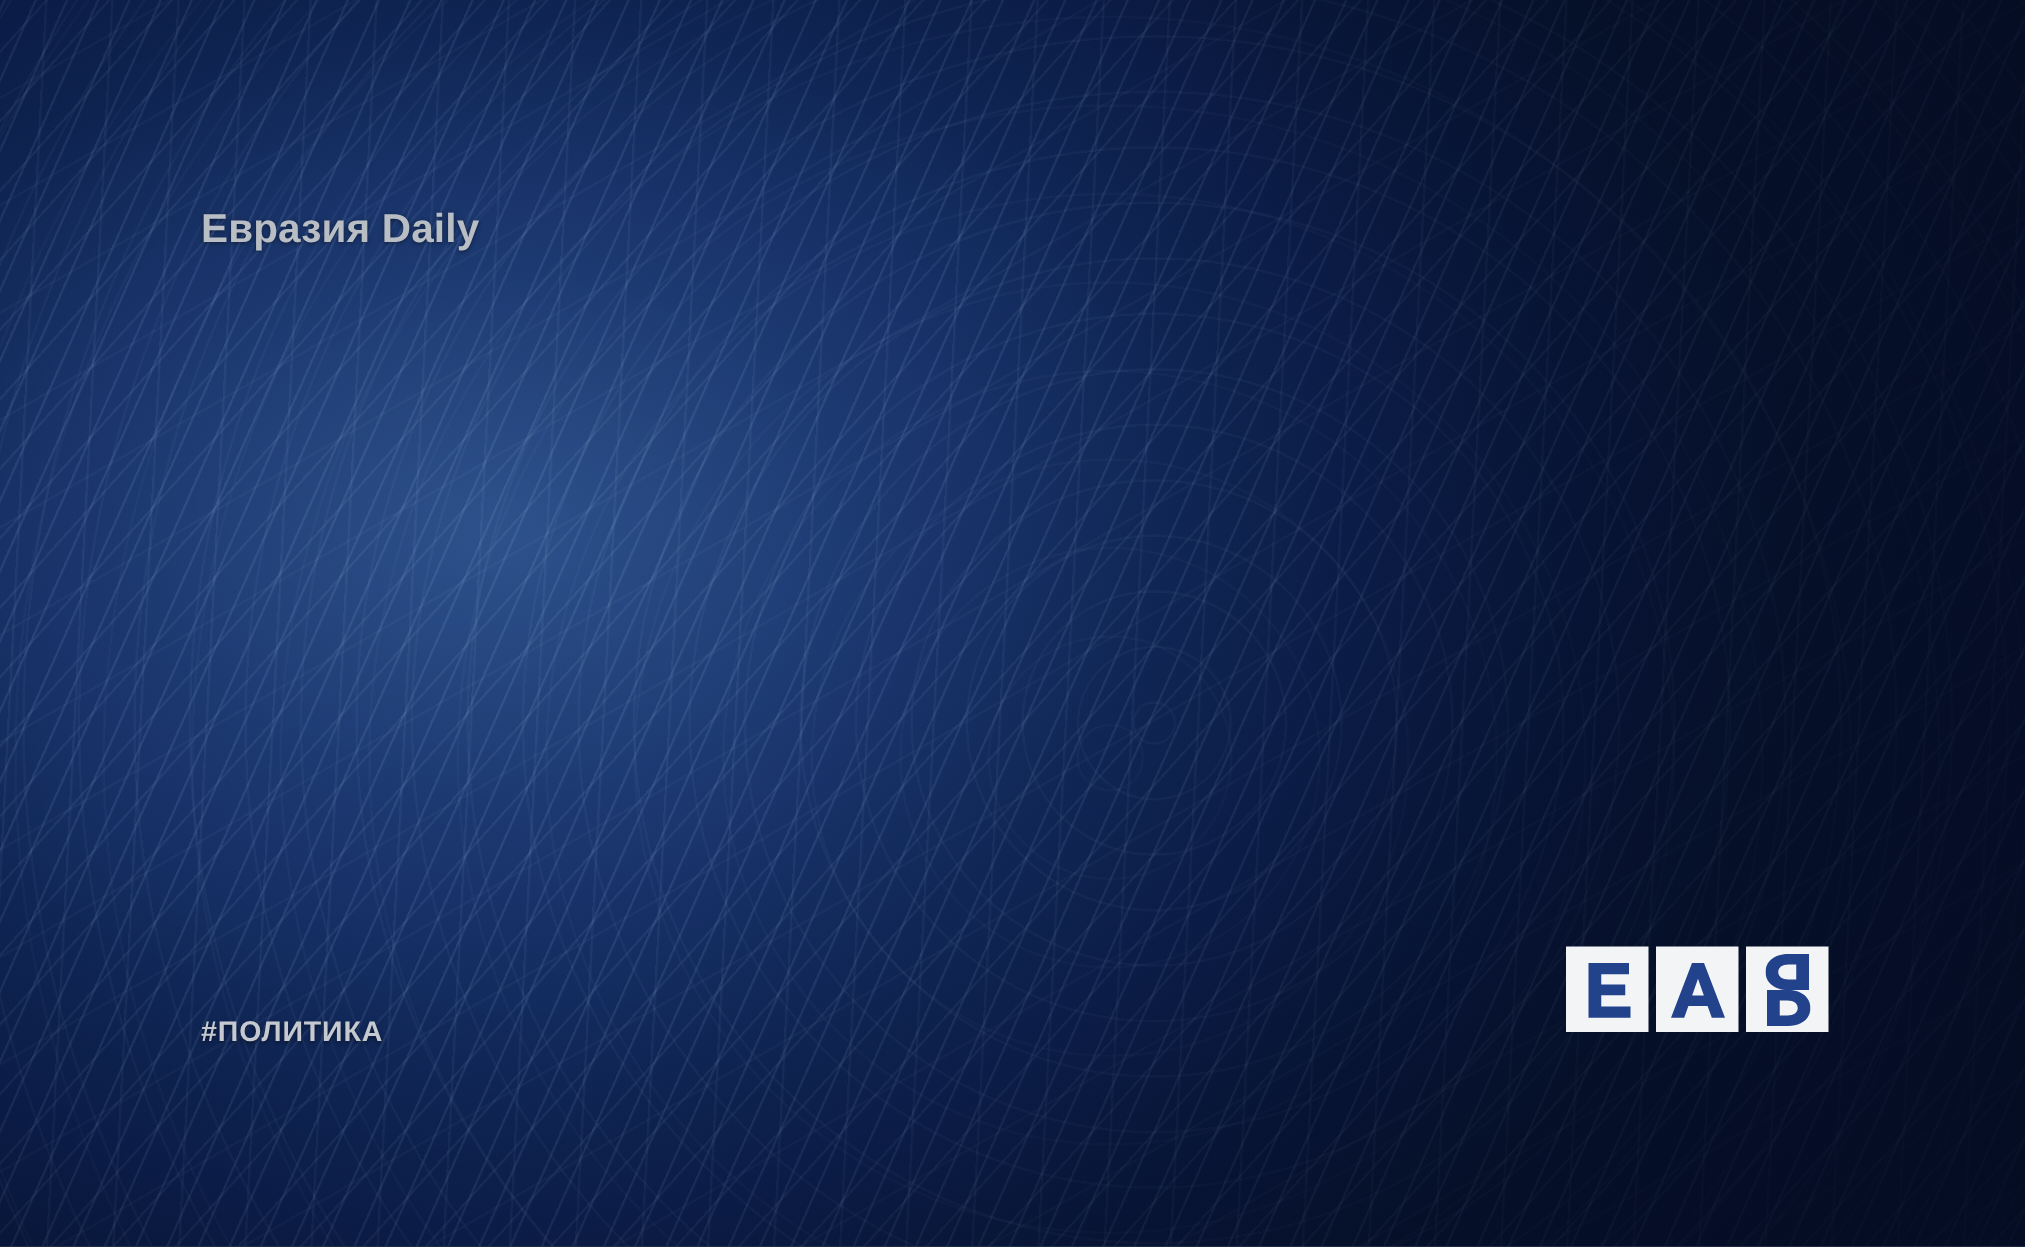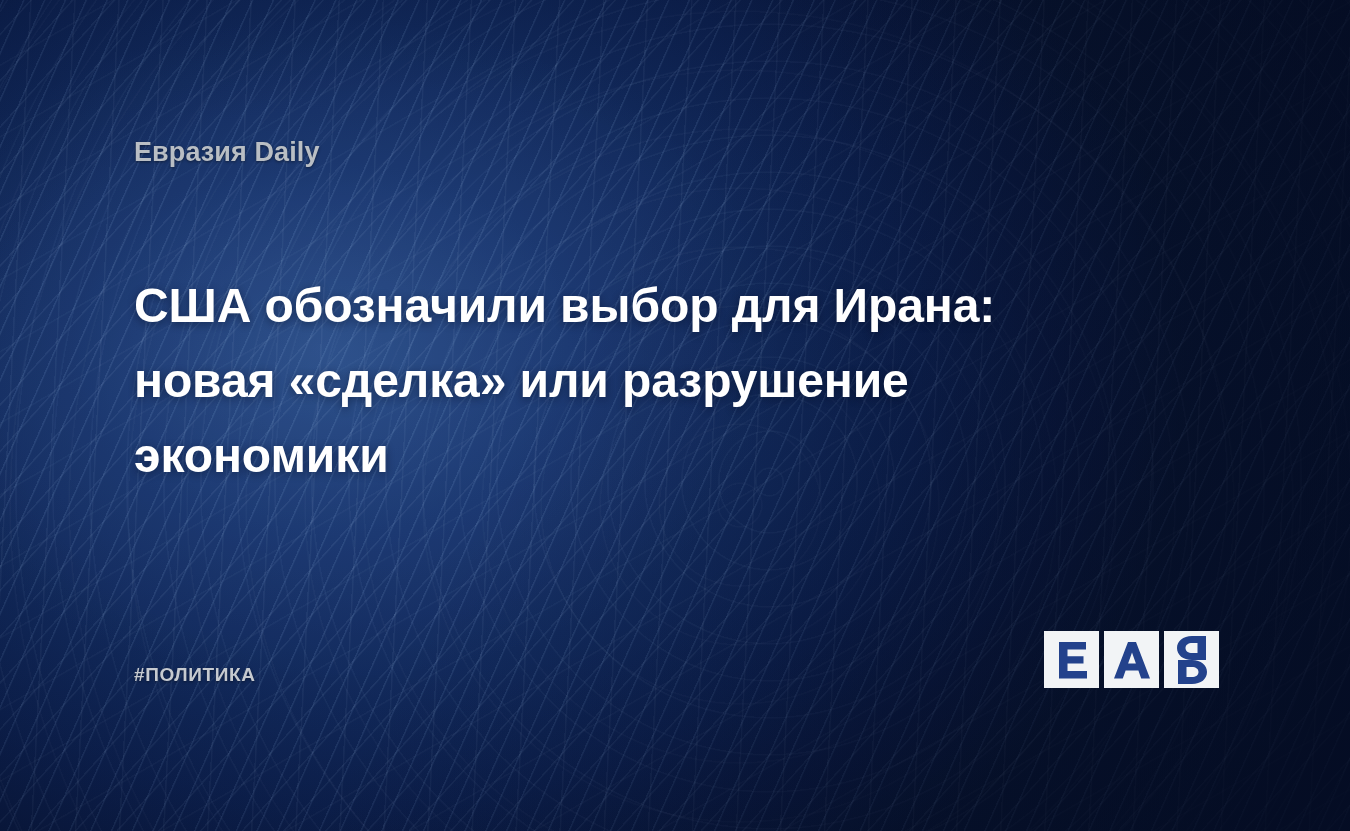--- a/index.html
+++ b/index.html
@@ -127,21 +127,21 @@
     font-size:48px;
     line-height:75px;
     font-weight:bold;
     color:#ffffff;
     letter-spacing:-0.1px;
     text-shadow:0 2px 9px rgba(3,10,30,.45);
   }
 
   .tag {
     position:absolute;
-    left:134px; top:664px;
+    left:134px; top:678px;
     font-size:19px;
     font-weight:bold;
     letter-spacing:.6px;
     color:#c6cad0;
     text-shadow:0 1px 3px rgba(0,0,0,.45);
     white-space:nowrap;
   }
 
   
   .logo {
@@ -182,21 +182,20 @@
   <div class="streaks c"></div>
   <div class="streaks d"></div>
   <div class="glow"></div>
   <div class="bg-vignette"></div>
   <div class="bg-darkcorner"></div>
 
   <div class="content">
 
     <div class="brand">Евразия Daily</div>
 
-    <h1 class="headline">США обозначили выбор для Ирана: новая «сделка» или разрушение экономики</h1>
 
     <div class="tag">#ПОЛИТИКА</div>
 
     <div class="logo">
 
       <div class="logo-tile">
         <span>
           <svg width="32" height="38" viewBox="0 0 32 38" aria-hidden="true">
             <path d="M3 1 H30 V8.5 H11.5 V15.3 H27.5 V22.5 H11.5 V30 H31 V37.5 H3 Z" fill="#23428c"></path>
           </svg>

